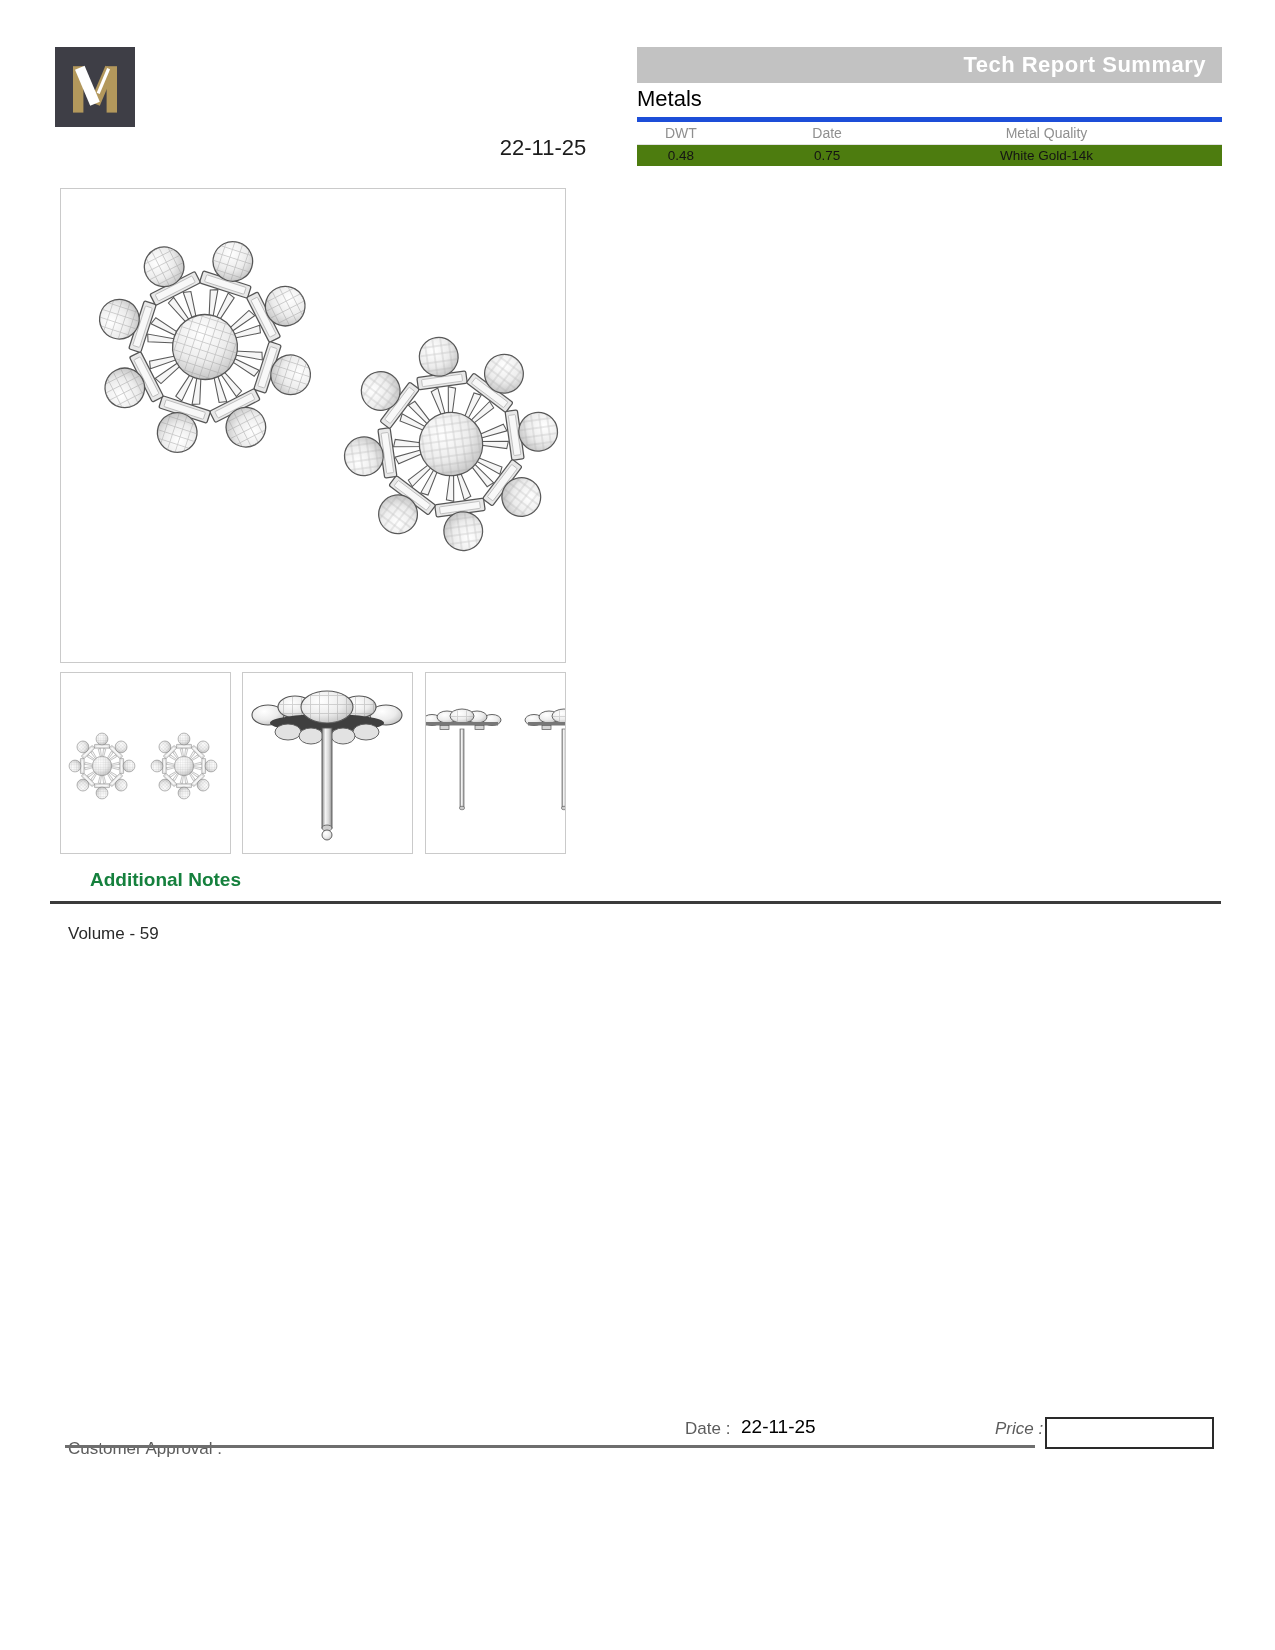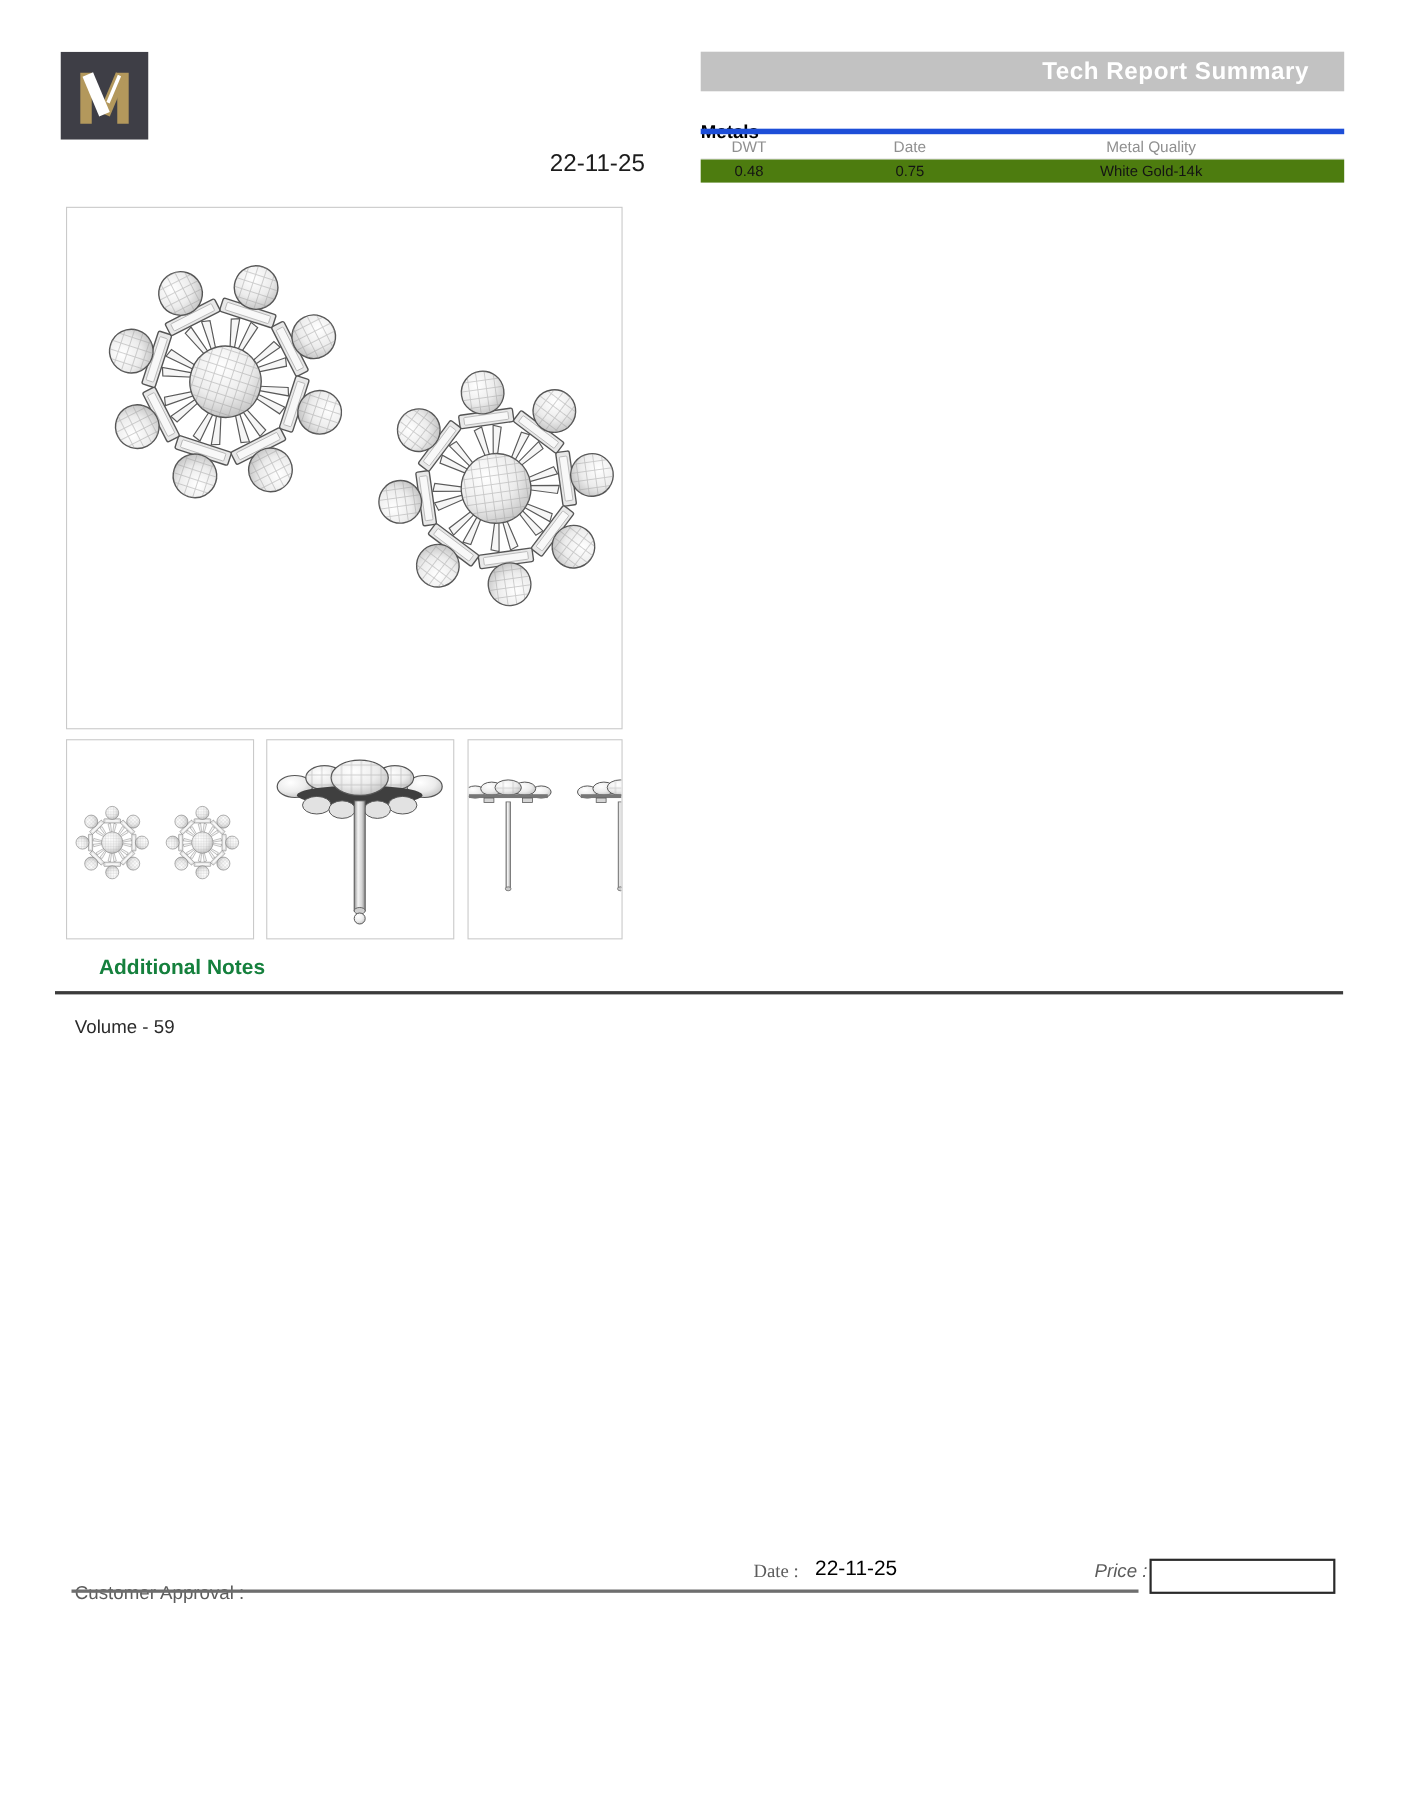--- a/index.html
+++ b/index.html
@@ -4,25 +4,25 @@
 <style>
   html,body{margin:0;padding:0;background:#ffffff;}
   body{width:1275px;height:1650px;position:relative;font-family:"Liberation Sans",sans-serif;color:#1a1a1a;}
   .abs{position:absolute;}
 
   
   .logo{left:55px;top:47px;width:80px;height:80px;}
 
   
   .title-bar{left:637px;top:47px;width:585px;height:36px;background:#c2c2c2;
-    display:flex;align-items:center;justify-content:flex-end;padding-right:32px;box-sizing:border-box;}
+    display:flex;align-items:center;justify-content:flex-end;padding-right:16px;box-sizing:border-box;}
   .title-bar span{color:#ffffff;font-weight:bold;font-size:22px;letter-spacing:.5px;}
 
   
-  .metals-title{left:637px;top:86px;font-size:17px;font-weight:bold;color:#000;margin-top:24px;}
+  .metals-title{left:637px;top:86px;font-size:22px;font-weight:normal;color:#000;}
   .metals-table{left:637px;top:117px;width:585px;border-top:5px solid #1d4ed8;}
   .m-row{display:grid;grid-template-columns:15% 35% 40% 10%;align-items:center;text-align:center;}
   .m-head{height:22px;color:#8f8f8f;font-size:14px;border-bottom:1px solid #e2e2e2;}
   .m-data{height:21px;background:#4d7c0f;color:#141414;font-size:13.5px;}
 
   
   .top-date{left:443px;top:135px;width:200px;text-align:center;font-size:22px;color:#1c1c1c;}
 
   
   .img-box{border:1px solid #cacaca;box-sizing:border-box;overflow:hidden;background:#fff;}
@@ -33,21 +33,21 @@
 
   
   .notes-title{left:50px;top:869px;font-size:19px;font-weight:bold;color:#15803d;margin-left:40px;}
   .notes-rule{left:50px;top:901px;width:1171px;height:3px;background:#3b3b3b;}
   .volume-note{left:68px;top:924px;font-size:17px;color:#2a2a2a;}
 
   
   .f-label{font-size:17px;color:#5c5c5c;}
   .cust-label{left:68px;top:1439px;}
   .sig-line{left:65px;top:1445px;width:970px;height:3px;background:#6e6e6e;}
-  .date-label{left:685px;top:1419px;font-family:Liberation Serif, serif;}
+  .date-label{left:685px;top:1419px;}
   .date-value{left:741px;top:1416px;font-size:19px;color:#000;}
   .price-label{left:995px;top:1419px;font-style:italic;}
   .price-input{left:1045px;top:1417px;width:153px;height:28px;border:2px solid #2a2a2a;background:#fff;
     font-family:"Liberation Sans",sans-serif;font-size:16px;padding:0 6px;}
 </style>
 </head>
 <body>
 
 <svg width="0" height="0" style="position:absolute" aria-hidden="true">
   <defs>

